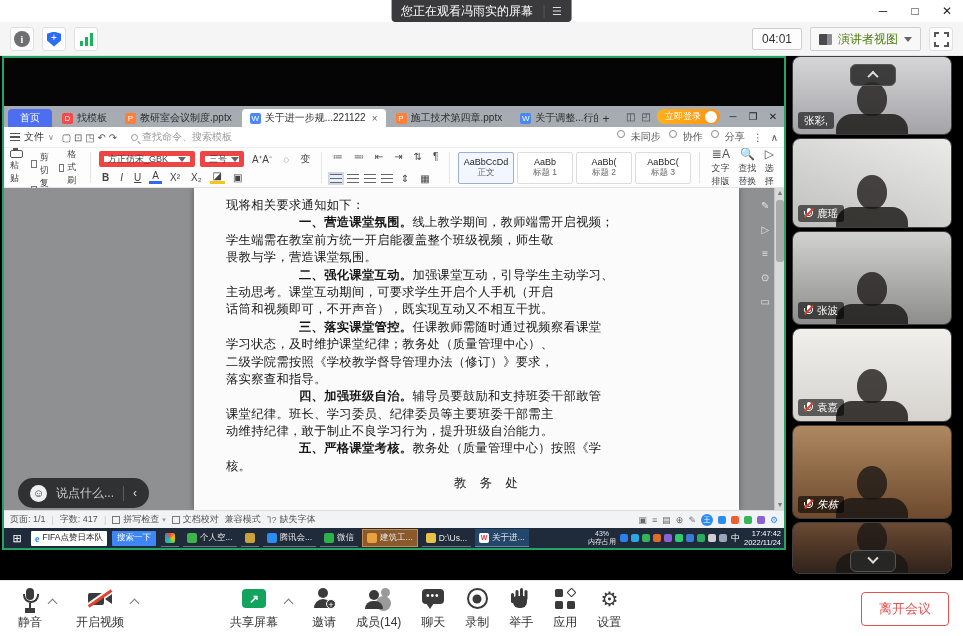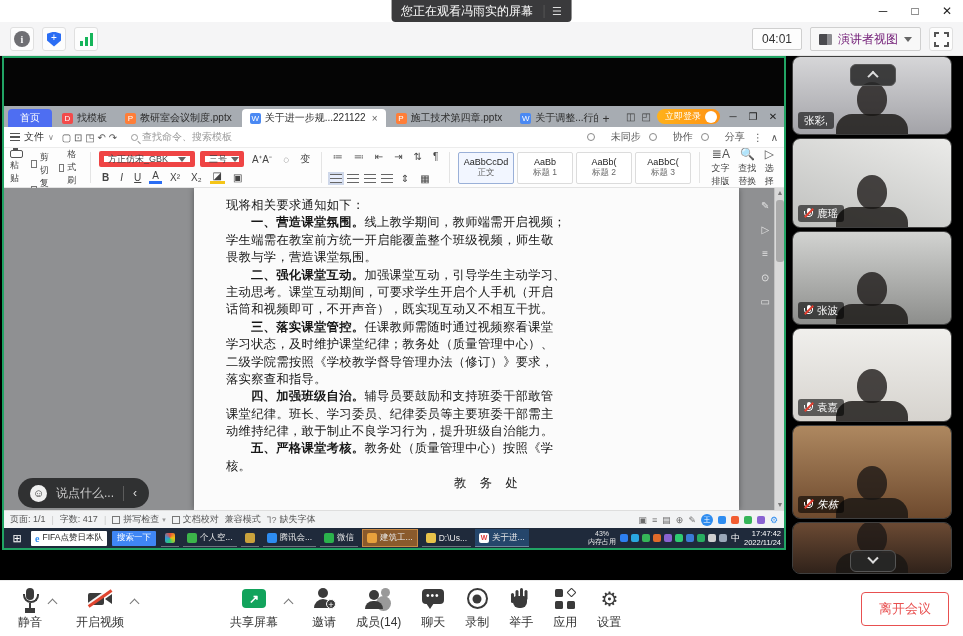--- a/index.html
+++ b/index.html
@@ -22,21 +22,21 @@
     display:flex;align-items:center;justify-content:center;font-family:"Liberation Serif",serif;}
   .i-shield{width:14px;height:15px;background:#2a6df4;clip-path:polygon(50% 0,100% 15%,100% 60%,50% 100%,0 60%,0 15%);position:relative;}
   .i-shield::after{content:"+";position:absolute;left:0;top:0;width:100%;height:80%;color:#fff;font-size:10px;display:flex;align-items:center;justify-content:center;}
   .i-signal{display:flex;align-items:flex-end;gap:2px;height:13px;}
   .i-signal i{width:3px;background:#16b55a;display:block;}
   .i-signal i:nth-child(1){height:5px}.i-signal i:nth-child(2){height:9px}.i-signal i:nth-child(3){height:13px}
   .info-right{position:absolute;right:10px;top:5px;display:flex;gap:8px;align-items:center;}
   .timer{height:22px;min-width:50px;border:1px solid #cfcfcf;background:#fdfdfd;border-radius:2px;color:#333;
     font-size:12px;display:flex;align-items:center;justify-content:center;padding:0 6px;}
   .viewsel{height:24px;border:1px solid #cfcfcf;background:#f8f8f8;border-radius:2px;display:flex;align-items:center;
-    gap:6px;padding:0 8px;font-size:12px;color:#701a75;cursor:pointer;}
+    gap:6px;padding:0 8px;font-size:12px;color:#4d7c0f;cursor:pointer;}
   .i-layout{width:13px;height:11px;background:linear-gradient(90deg,#4a4a4e 60%,#8d8d91 60%);border-radius:1px;}
   .caret-dn{width:0;height:0;border-left:4px solid transparent;border-right:4px solid transparent;border-top:5px solid #666;}
   .i-fullscreen{position:relative;width:15px;height:15px;}
   .i-fullscreen i{position:absolute;width:5px;height:5px;border:0 solid #555;}
   .i-fullscreen i:nth-child(1){left:0;top:0;border-left-width:2px;border-top-width:2px;}
   .i-fullscreen i:nth-child(2){right:0;top:0;border-right-width:2px;border-top-width:2px;}
   .i-fullscreen i:nth-child(3){left:0;bottom:0;border-left-width:2px;border-bottom-width:2px;}
   .i-fullscreen i:nth-child(4){right:0;bottom:0;border-right-width:2px;border-bottom-width:2px;}
 
   
@@ -67,21 +67,21 @@
   .burger{width:10px;height:8px;background:repeating-linear-gradient(#555 0 1.5px,transparent 1.5px 3.5px);}
   .qbar{display:flex;gap:6px;color:#555;font-size:10px;}
   .ribbon{display:flex;gap:2px;align-items:center;}
   .rtab{padding:2px 7px;border-radius:9px;cursor:pointer;white-space:nowrap;}
   .rtab.active{background:#3370ff;color:#fff;}
   .msearch{display:flex;align-items:center;gap:4px;color:#999;margin-left:6px;white-space:nowrap;}
   .mag{width:7px;height:7px;border:1.3px solid #999;border-radius:50%;position:relative;}
   .mag::after{content:"";position:absolute;width:4px;height:1.3px;background:#999;transform:rotate(45deg);left:5px;top:7px;}
   .menubar-right{position:absolute;right:6px;display:flex;gap:8px;align-items:center;color:#555;}
   .dot-ic{width:8px;height:8px;border:1px solid #8a8a8a;border-radius:50%;}
-  .m-act{display:flex;align-items:center;gap:16px;cursor:pointer;white-space:nowrap;}
+  .m-act{display:flex;gap:6px;cursor:pointer;white-space:nowrap;}
 
   
   .wps-toolbar{height:40px;background:#fdfdfd;border-bottom:1px solid #e3e3e3;display:flex;align-items:stretch;padding:2px 6px;gap:8px;font-size:9px;color:#444;}
   .tgroup{display:flex;flex-direction:column;justify-content:space-between;padding:1px 0;}
   .paste-btn{display:flex;flex-direction:column;align-items:center;justify-content:center;cursor:pointer;}
   .clip-ic{width:13px;height:15px;border:1.5px solid #555;border-radius:2px;position:relative;margin-bottom:1px;}
   .clip-ic::after{content:"";position:absolute;left:2px;top:-3px;width:5px;height:3px;background:#555;}
   .mini-row{display:flex;align-items:center;gap:3px;cursor:pointer;}
   .mini-ic{width:8px;height:8px;border:1px solid #777;}
   .vsep{width:1px;background:#e4e4e4;margin:2px 0;}
@@ -99,21 +99,21 @@
   .stylechip .lbl{font-size:8.5px;color:#666;}
   .stylechip.active{border-color:#9ab0d8;background:#f2f6ff;}
   .bigtool{display:flex;flex-direction:column;align-items:center;justify-content:center;gap:2px;cursor:pointer;padding:0 4px;}
   .bigtool .tic{font-size:12px;color:#555;line-height:1;}
 
   
   .docarea{position:relative;height:322px;background:#8f9092;overflow:hidden;}
   .page{position:absolute;left:190px;top:0;width:545px;height:322px;background:#fbfbfb;box-shadow:0 0 6px rgba(0,0,0,.4);
     padding:9px 28px 0 32px;}
   .docline{height:17.4px;white-space:nowrap;font-size:12.3px;color:#161616;font-family:"Liberation Serif",serif;letter-spacing:.3px;overflow:hidden;}
-  .docline b{font-weight:bold;}
+  .docline b{font-weight:bold;margin-left:48px;}
   .docline.indent{padding-left:25px;}
   .docline.offset{padding-left:228px;letter-spacing:5px;}
   .railicons{position:absolute;right:14px;top:12px;display:flex;flex-direction:column;gap:13px;color:#e2e2e2;font-size:10px;align-items:center;}
   .scrollv{position:absolute;right:0;top:0;width:10px;height:322px;background:#d9d9d9;border-left:1px solid #c2c2c2;}
   .scrollv .thumb{position:absolute;left:1px;top:12px;width:8px;height:62px;background:#a9a9a9;border-radius:3px;}
   .scrollv .ar{position:absolute;left:0;width:10px;height:10px;color:#777;font-size:7px;text-align:center;line-height:10px;}
 
   
   .statusbar{height:18px;background:#f2f3f4;border-top:1px solid #dedede;display:flex;align-items:center;font-size:9px;color:#555;padding:0 6px;gap:6px;position:relative;}
   .st-sep{color:#c9c9c9;}

